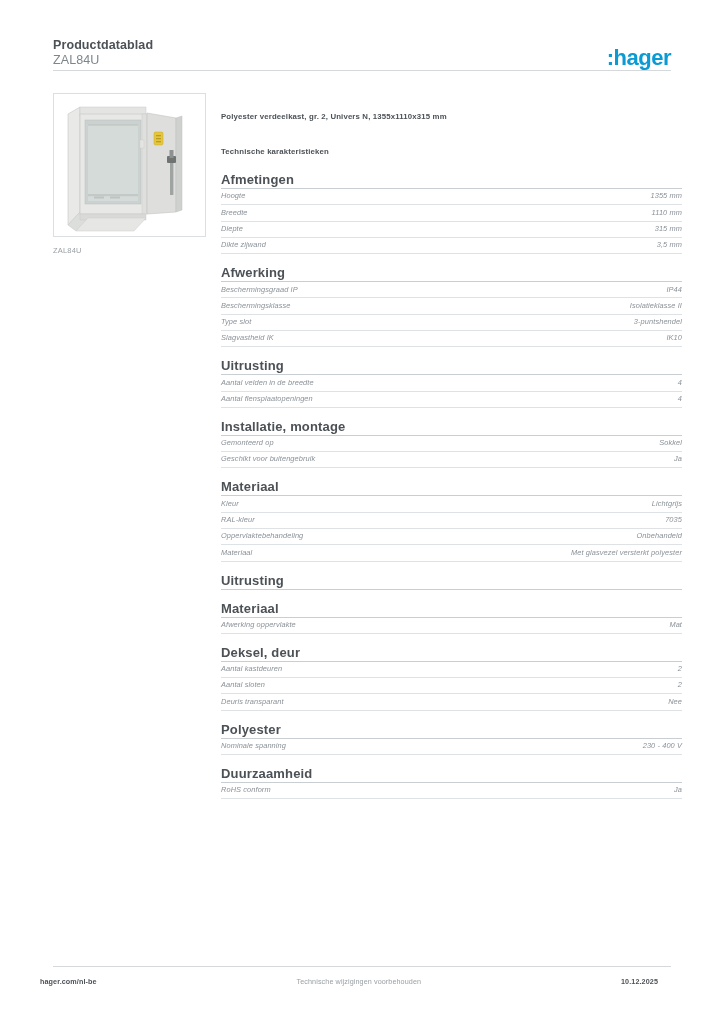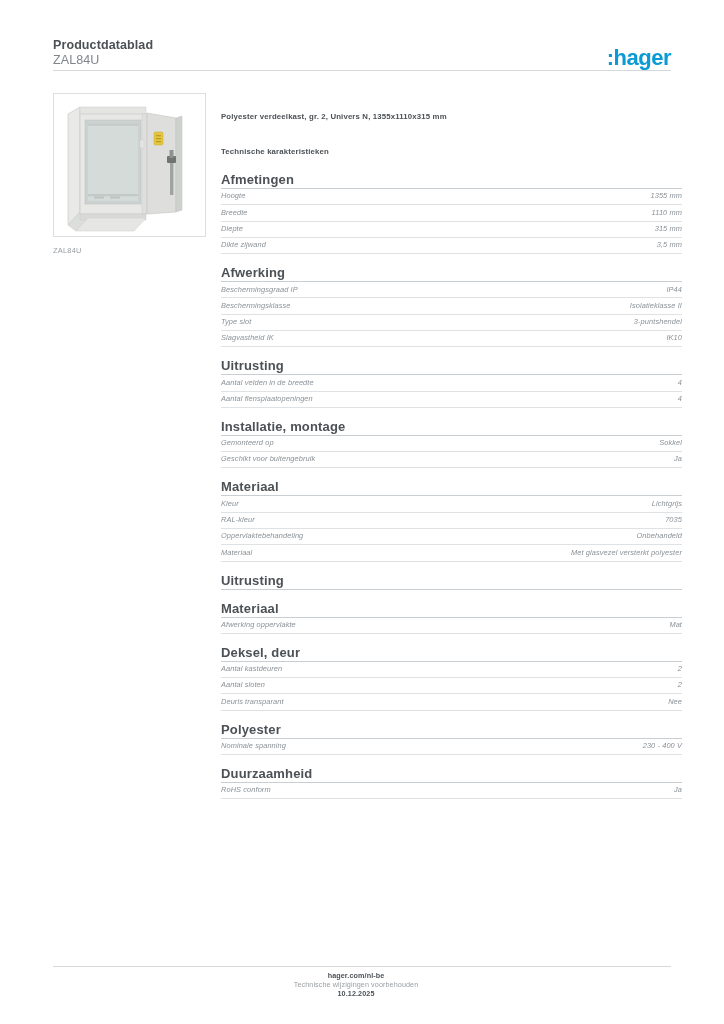--- a/index.html
+++ b/index.html
@@ -153,27 +153,26 @@
   .footer-rule {
     position: absolute;
     left: 53px;
     top: 966px;
     width: 618px;
     height: 1px;
     background: #d6d9dc;
   }
   .footer {
     position: absolute;
-    left: 47px;
+    left: 40px;
     top: 971px;
     width: 618px;
     height: 20px;
     display: flex;
     align-items: center;
-    flex-direction: column;
   }
   .footer-left {
     font-size: 7.2px;
     font-weight: bold;
     color: #4c5156;
     letter-spacing: 0.1px;
     flex: 0 0 auto;
   }
   .footer-center {
     flex: 1 1 auto;

